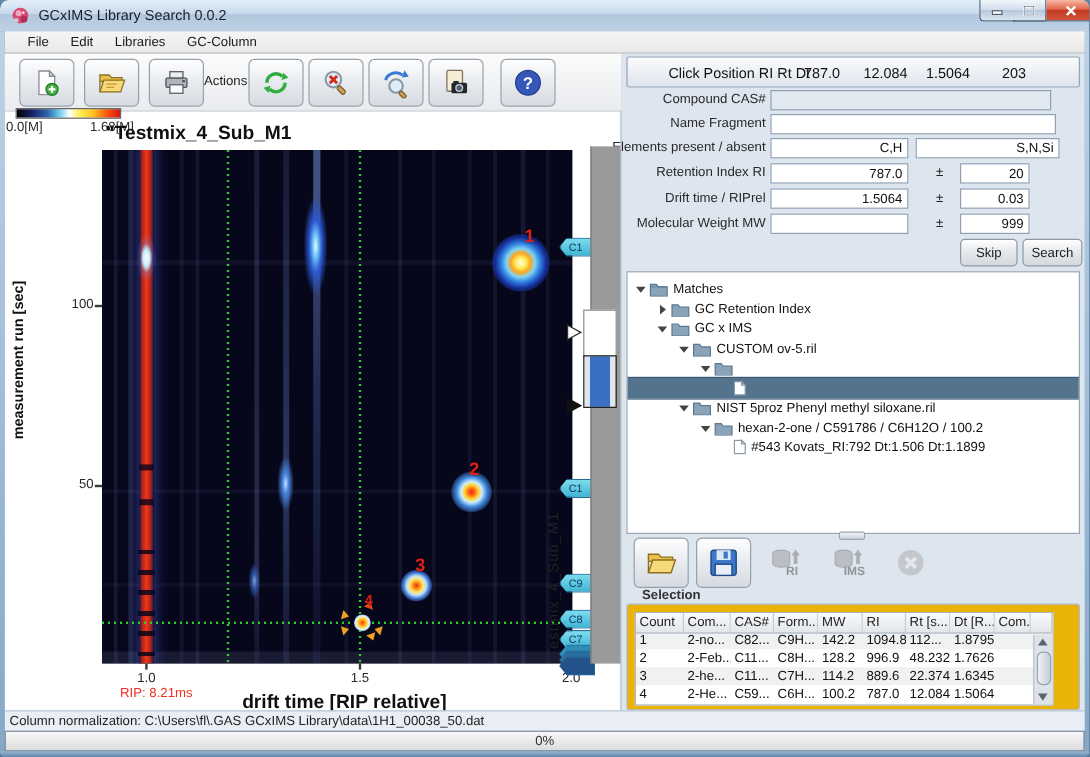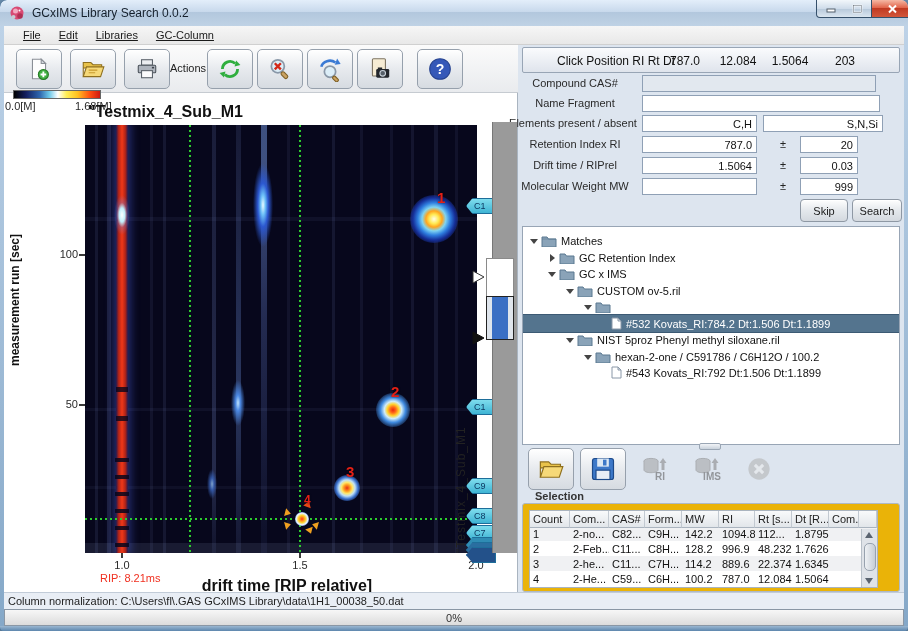--- a/index.html
+++ b/index.html
@@ -8,42 +8,42 @@
   
   #titlebar{left:0;top:0;width:908px;height:26px;background:linear-gradient(180deg,#e3eefa 0%,#c8d9ec 45%,#b2c7dd 46%,#bfd2e5 100%);border-radius:7px 7px 0 0;border-bottom:1px solid #93abc2;}
   .side-strip{top:26px;width:4px;height:600px;background:linear-gradient(180deg,#bdd2e7,#85a8c8);}
   #bottomstrip{left:0;top:626px;width:908px;height:5px;background:linear-gradient(180deg,#9ab7d1,#5d86ad);border-radius:0 0 4px 4px;}
   #title-text{left:32px;top:6px;font-size:12px;color:#15202c;}
   .winbtn{top:0;height:17px;border:1px solid #35506b;border-top:none;display:flex;align-items:center;justify-content:center;}
   .winbtn.min{left:816px;width:28px;border-radius:0 0 0 4px;background:linear-gradient(180deg,#f2f7fb,#cfdcea 50%,#b6c8da 51%,#dbe6f0);}
   .winbtn.max{left:844px;width:27px;background:linear-gradient(180deg,#f2f7fb,#cfdcea 50%,#b6c8da 51%,#dbe6f0);border-left:none;border-right:none;}
   .winbtn.close{left:871px;width:40px;border-radius:0 0 4px 0;background:linear-gradient(180deg,#f5b8a4,#e2654b 45%,#c03a22 50%,#d2563a);}
   #menubar{left:4px;top:26px;width:900px;height:19px;background:linear-gradient(180deg,#f6f6f6,#e8e8e8);border-bottom:1px solid #d0d0d0;display:flex;align-items:center;padding-left:10px;box-sizing:border-box;}
-  .menu-item{font-size:11px;color:#1a1a1a;padding:2px 9px;cursor:default;text-decoration:underline;}
+  .menu-item{font-size:11px;color:#1a1a1a;padding:2px 9px;cursor:default;}
   
   #left-pane{left:4px;top:45px;width:514px;height:547px;background:#ffffff;border-right:1px solid #a9b4c0;box-sizing:border-box;}
   #right-pane{left:518px;top:45px;width:386px;height:547px;background:#dde5ef;}
   
   #toolbar{left:0;top:0;width:514px;height:47px;background:linear-gradient(180deg,#fbfbfb,#e9ebee);border-bottom:1px solid #c6cbd1;}
   .tb-btn{top:4px;width:44px;height:38px;border:1px solid #96a0ac;border-radius:5px;background:linear-gradient(180deg,#ffffff,#e7eaee 50%,#d6dbe1);box-shadow:inset 0 1px 0 #fff;display:flex;align-items:center;justify-content:center;}
   .tb-label{font-size:11px;color:#222;}
   
   #plot{left:81px;top:80px;width:392px;height:428px;background:#07071c;overflow:hidden;}
   .streak{top:0;height:428px;}
   .gline-v{top:0;width:2px;height:428px;background:repeating-linear-gradient(180deg,#2ecc2e 0 2px,transparent 2px 5px);}
   .gline-h{left:0;width:392px;height:2px;background:repeating-linear-gradient(90deg,#2ecc2e 0 2px,transparent 2px 5px);}
   .spot{border-radius:50%;}
   .spot-label{color:#e42016;font-weight:bold;font-size:15px;text-shadow:0 0 2px rgba(0,0,0,.6);}
   .tickdash{background:#3a3a3a;}
   .axis-num{font-size:11px;color:#2a2a2a;}
   
   .ctag{left:462px;width:30px;height:16px;background:linear-gradient(180deg,#7edced,#3fb4d4);border:1px solid #1e6e9a;clip-path:polygon(0 50%,22% 0,100% 0,100% 100%,22% 100%);font-size:9px;color:#0d3a62;display:flex;align-items:center;padding-left:7px;box-sizing:border-box;z-index:2;}
   #vslider-bar{left:488px;top:77px;width:24px;height:431px;background:#9a9a9a;border-left:1px solid #777;z-index:3;}
   
-  .f-label{font-size:11px;color:#2a2a2a;text-align:center;white-space:nowrap;}
+  .f-label{font-size:11px;color:#2a2a2a;text-align:right;white-space:nowrap;}
   .field{border:1px solid #8fa0b5;background:#fff;font-size:11px;font-family:"Liberation Sans",sans-serif;padding:1px 4px;box-sizing:border-box;height:17px;color:#111;}
   .field.num{text-align:right;}
   .field:disabled,.field.dis{background:#e2e8ef;}
   .pm{font-size:11px;color:#222;}
   .btn{border:1px solid #8e98a4;border-radius:4px;background:linear-gradient(180deg,#fefefe,#e4e8ec 50%,#d4d9df);font-size:11px;color:#1a1a1a;box-shadow:inset 0 1px 0 #fff;display:flex;align-items:center;justify-content:center;font-family:"Liberation Sans",sans-serif;}
   
   #tree-panel{left:4px;top:181px;width:378px;height:219px;background:#fff;border:1px solid #98a5b5;box-sizing:border-box;overflow:hidden;}
   .tree-row{position:absolute;left:0;width:100%;height:17px;display:flex;align-items:center;font-size:11px;color:#111;}
   .tree-row.selected{background:#54748e;color:#fff;outline:1px solid #3c5a74;}
   .tarrow{width:10px;height:10px;display:inline-block;position:relative;margin-right:2px;}
@@ -362,21 +362,20 @@
           </span>
       </div>
       <div class="tree-row selected" style="top:88px">
         <span style="width:88px"></span>
         <span class="ticon">
             <svg width="11" height="13" viewBox="0 0 11 13">
               <path d="M1 1h6l3 3v8H1z" fill="#fff" stroke="#8a98a8"></path>
               <path d="M7 1l3 3H7z" fill="#dde4ea" stroke="#8a98a8"></path>
             </svg>
           </span>
-        <span>#532 Kovats_RI:784.2 Dt:1.506 Dt:1.1899</span>
       </div>
       <div class="tree-row" style="top:104px">
         <span style="width:42px"></span>
           <span class="tarrow down"></span>
         <span class="ticon">
             <svg width="16" height="12" viewBox="0 0 16 12">
               <path d="M1 2h5l1.5 2H15v8H1z" fill="#8aa3b8" stroke="#5a7890"></path>
             </svg>
           </span>
         <span>NIST 5proz Phenyl methyl siloxane.ril</span>

